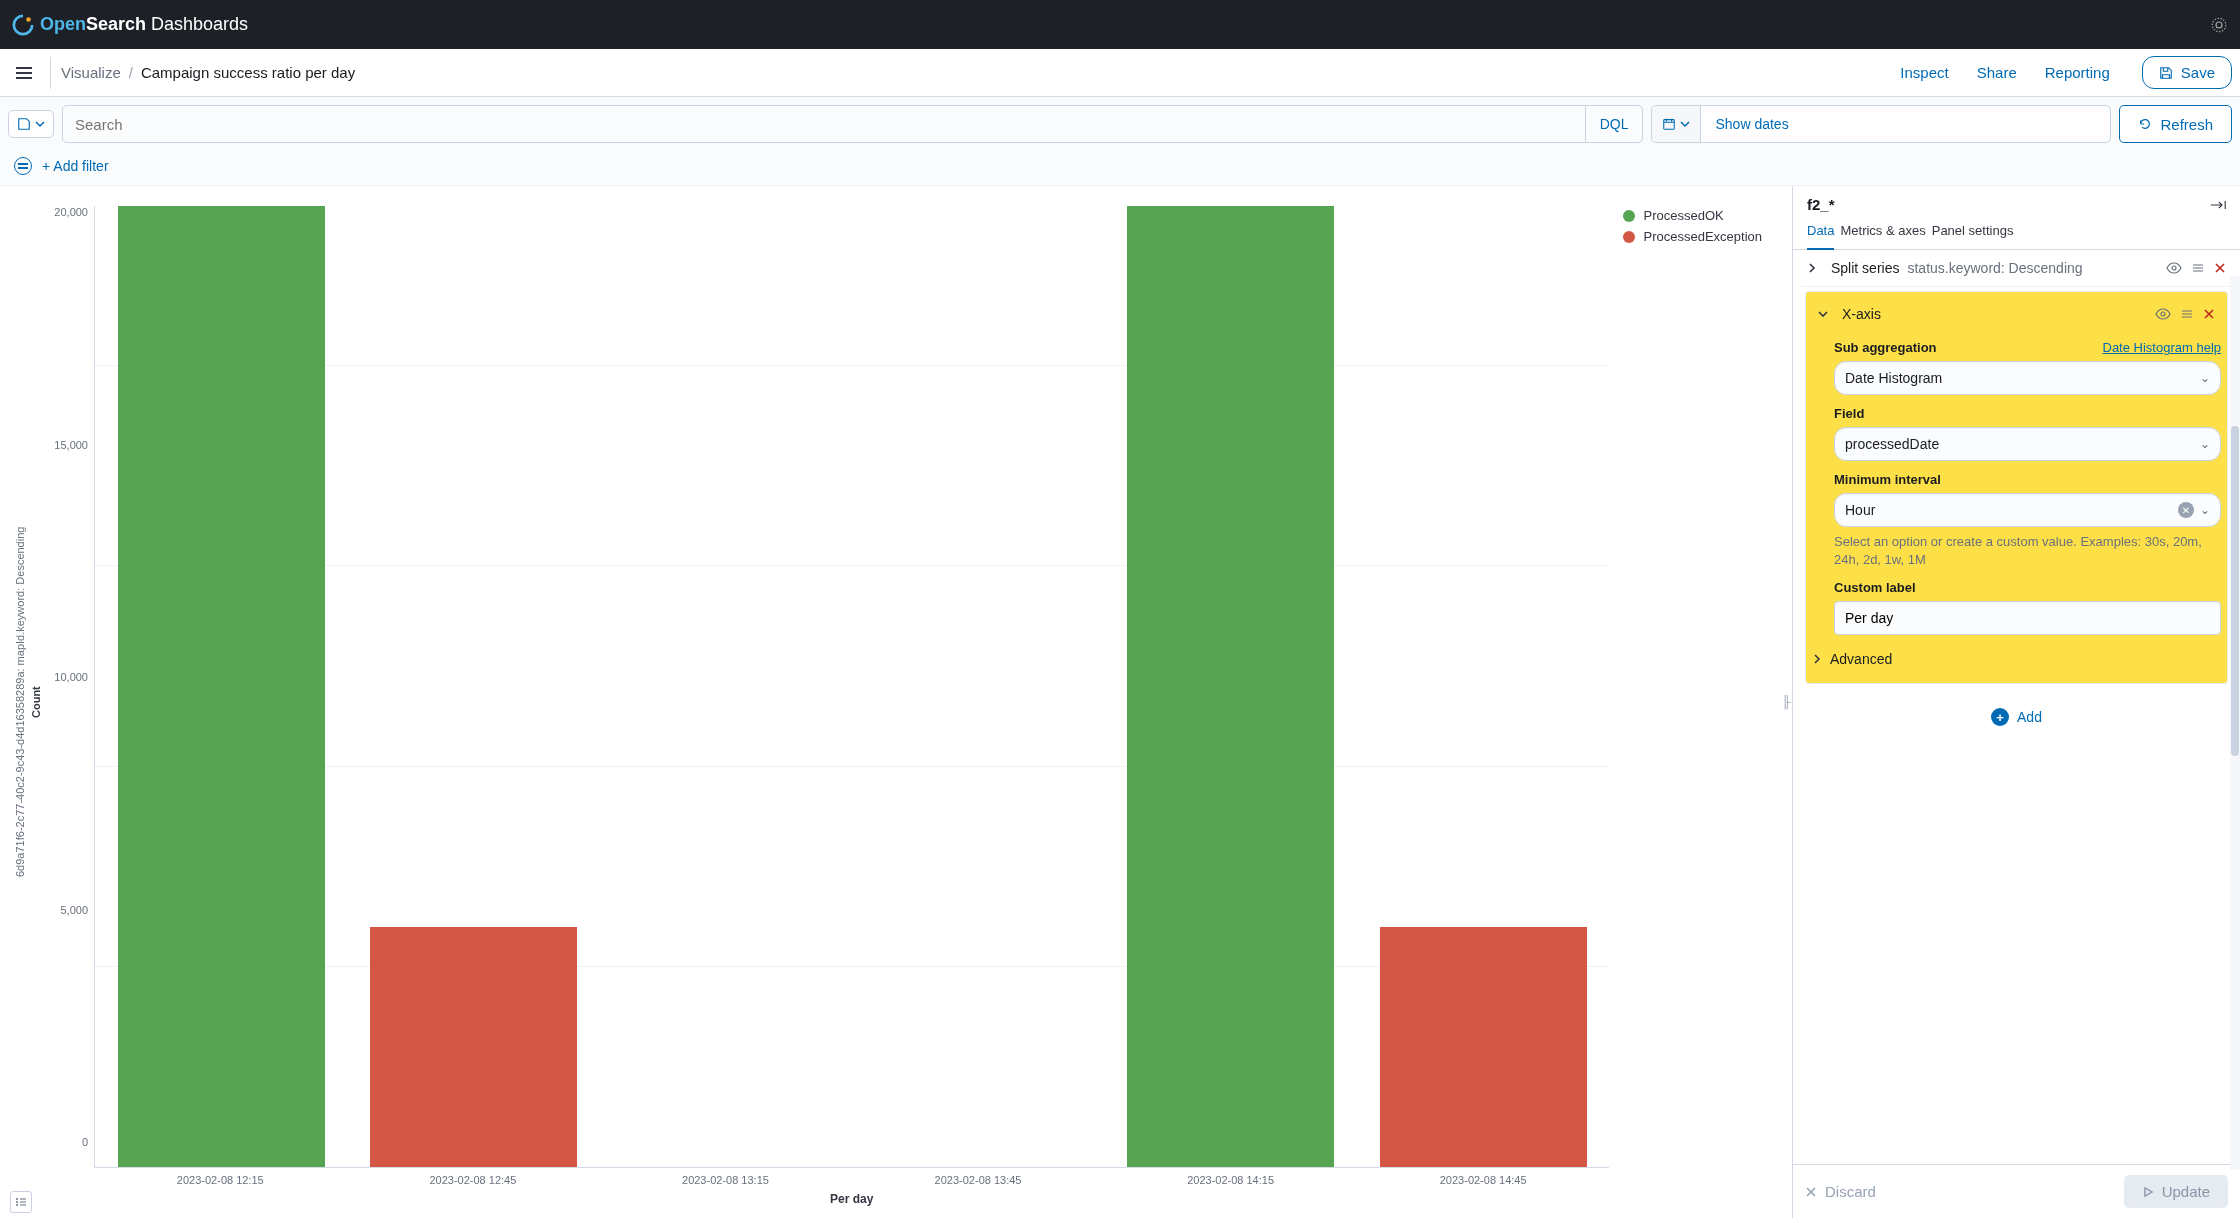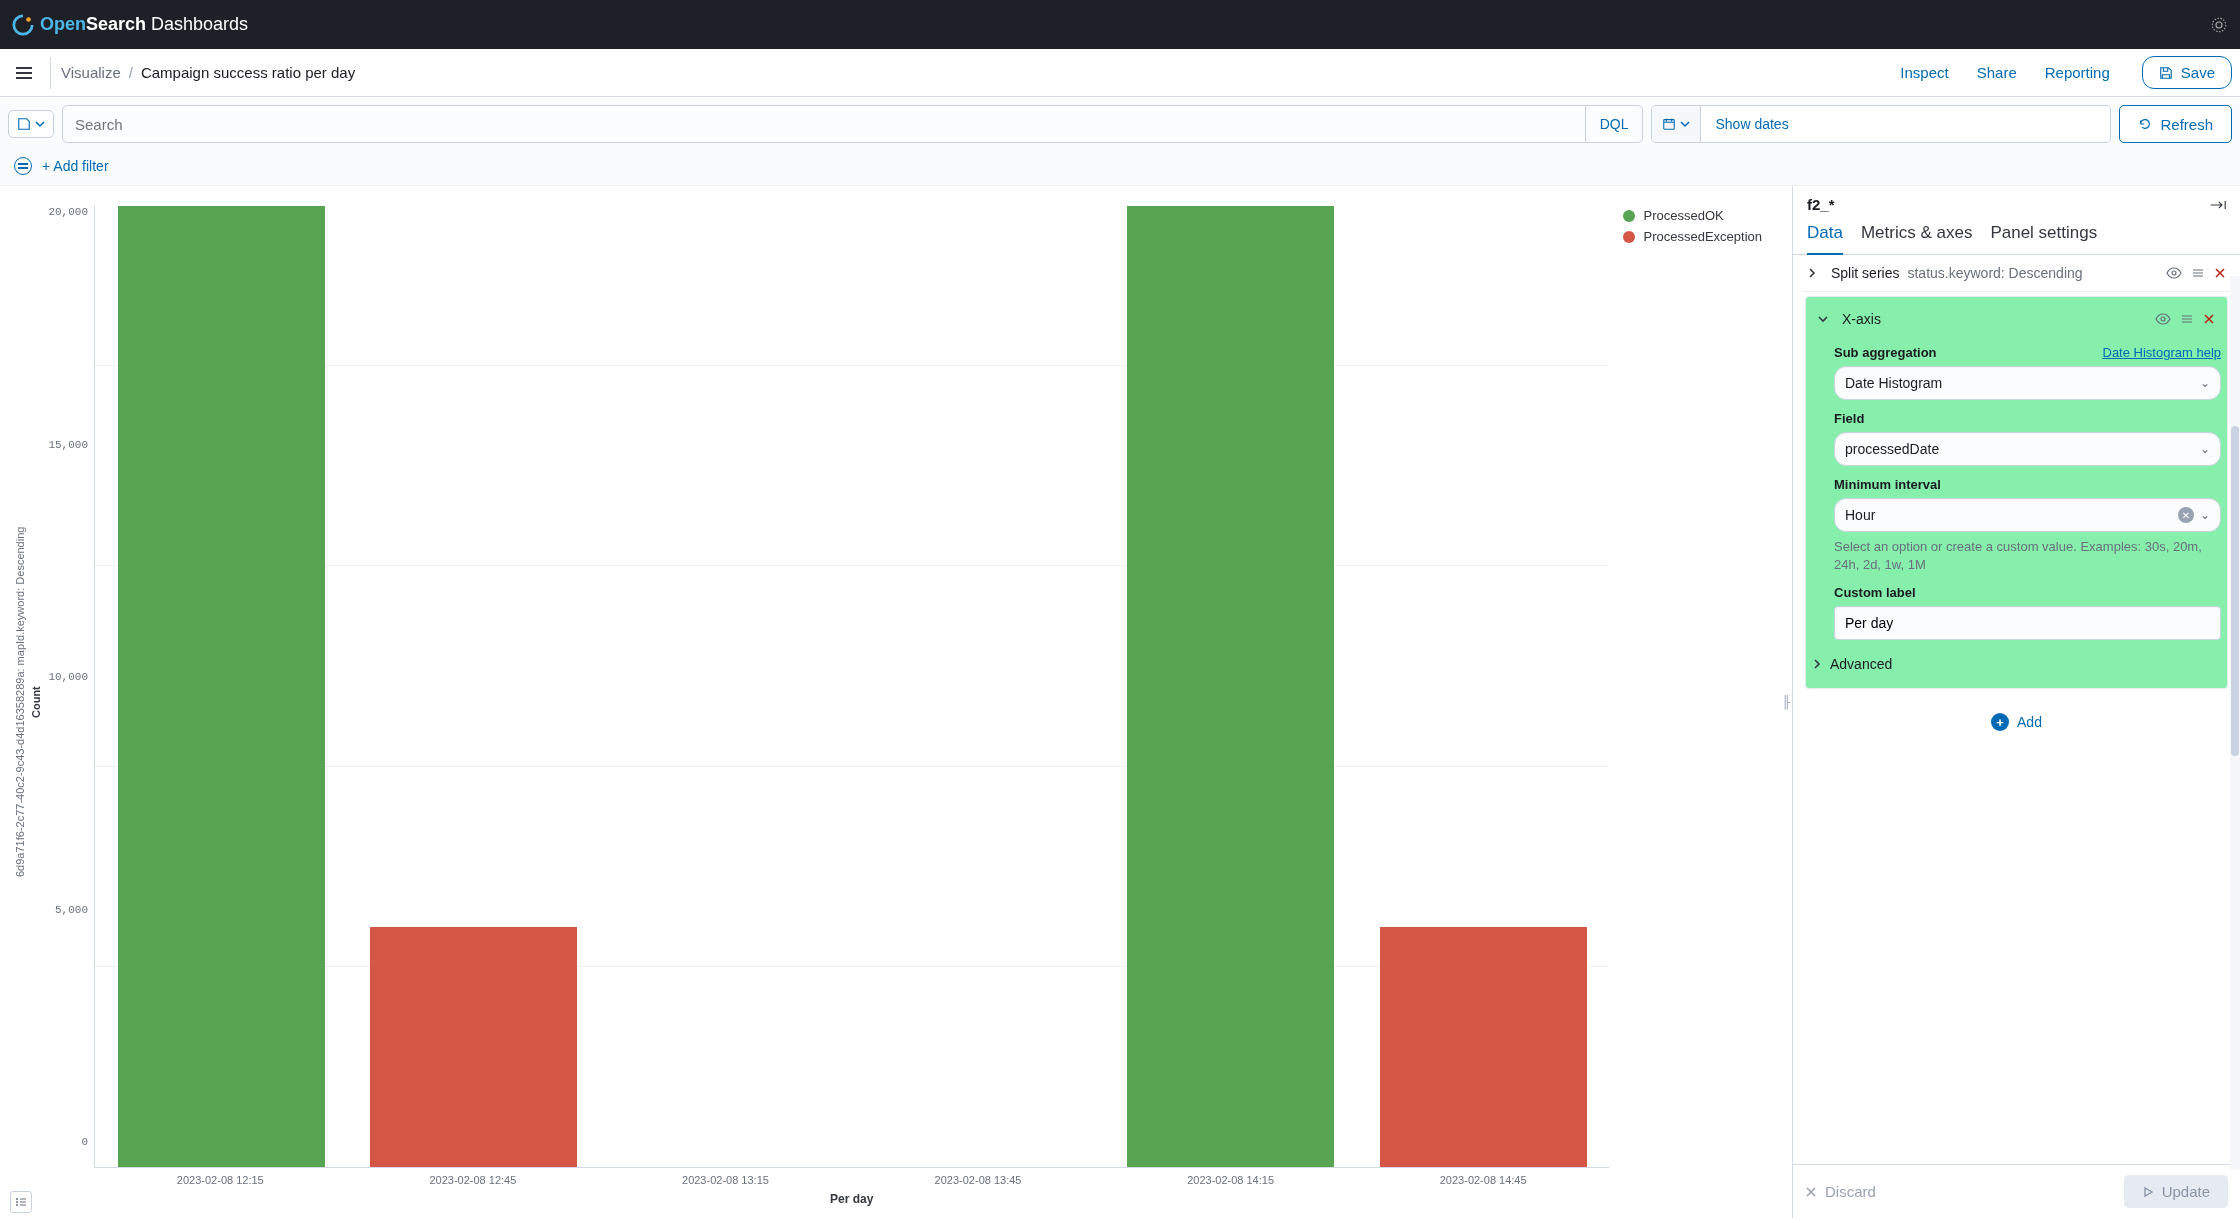--- a/index.html
+++ b/index.html
@@ -48,21 +48,21 @@
 .add-filter { color: #006bb4; font-size: 14px; cursor: pointer; }
 
 
 .main-split { display: flex; height: calc(100vh - 49px - 48px - 54px - 40px); }
 .viz-area { flex: 1; display: flex; position: relative; padding: 12px 0 12px 12px; }
 
 
 .chart-container { flex: 1; display: flex; }
 .yaxis-label { writing-mode: vertical-rl; transform: rotate(180deg); font-size: 11px; color: #69707d; text-align: center; padding: 0 2px; }
 .chart-body { flex: 1; display: flex; flex-direction: column; }
-.plot-row { flex: 1; display: flex; font-family: Liberation Mono, monospace; }
+.plot-row { flex: 1; display: flex; }
 .yaxis-ticks { display: flex; flex-direction: column; justify-content: space-between; align-items: flex-end; padding: 8px 6px 20px 4px; font-size: 11px; color: #69707d; width: 50px; }
 .plot { flex: 1; position: relative; border-left: 1px solid #d3dae6; border-bottom: 1px solid #d3dae6; margin-top: 8px; }
 .grid-line { position: absolute; left: 0; right: 0; height: 1px; background: #eef1f6; }
 .bar { position: absolute; bottom: 0; }
 .bar.green { background: #57a553; }
 .bar.red { background: #d45746; }
 .xaxis-ticks { display: flex; margin-left: 50px; padding-top: 6px; font-size: 11px; color: #69707d; }
 .xtick { flex: 1; text-align: center; }
 .xaxis-label { text-align: center; font-size: 12px; color: #343741; font-weight: 600; margin-top: 6px; margin-left: 50px; }
 
@@ -74,38 +74,38 @@
 .legend-dot.red { background: #d45746; }
 
 
 .resizer { width: 12px; display: flex; align-items: center; justify-content: center; cursor: col-resize; color: #98a2b3; font-size: 12px; }
 
 
 .side-panel { width: 448px; border-left: 1px solid #d3dae6; display: flex; flex-direction: column; background: #fff; position: relative; }
 .panel-header { padding: 10px 14px 0; display: flex; align-items: center; justify-content: space-between; }
 .index-pattern { font-size: 15px; font-weight: 600; }
 .panel-collapse { cursor: pointer; color: #343741; }
-.panel-tabs { display: flex; gap: 18px; padding: 10px 14px 0; border-bottom: 1px solid #d3dae6; font-size: 17px; }
+.panel-tabs { display: flex; gap: 6px; padding: 10px 14px 0; border-bottom: 1px solid #d3dae6; font-size: 13px; }
 .ptab { padding-bottom: 10px; color: #343741; cursor: pointer; }
 .ptab.active { color: #006bb4; border-bottom: 2px solid #006bb4; margin-bottom: -1px; font-weight: 500; }
 
 .panel-scroll { flex: 1; overflow-y: auto; padding: 0 8px; }
 .scrollbar-track { position: absolute; right: 0; top: 90px; bottom: 48px; width: 10px; background: #f5f7fa; }
 .scrollbar-thumb { position: absolute; right: 1px; width: 8px; background: #c9d2e0; border-radius: 4px; top: 150px; height: 330px; }
 
 .bucket-row { display: flex; align-items: center; padding: 10px 6px; gap: 8px; border-bottom: 1px solid #eef1f6; }
 .bucket-chevron { color: #343741; font-size: 14px; width: 16px; cursor: pointer; }
 .bucket-title { font-size: 14px; }
 .bucket-sub { color: #69707d; }
 .bucket-spacer { flex: 1; }
 .bucket-icons { display: flex; gap: 10px; align-items: center; }
 .bucket-icon { color: #69707d; cursor: pointer; font-size: 14px; }
 .bucket-icon.danger { color: #bd271e; }
 
-.bucket-body { padding: 6px 6px 12px 28px; background: #86efac; border: 1px solid #e6ebf2; border-radius: 4px; margin: 4px 4px 10px; }
+.bucket-body { padding: 6px 6px 12px 28px; background: #fde047; border: 1px solid #e6ebf2; border-radius: 4px; margin: 4px 4px 10px; }
 .bucket-header-expanded { display: flex; align-items: center; padding: 8px 6px; gap: 8px; }
 
 .form-row { margin: 10px 0 4px; }
 .form-label-row { display: flex; justify-content: space-between; align-items: baseline; }
 .form-label { font-size: 13px; font-weight: 600; color: #1a1c21; }
 .help-link { color: #006bb4; font-size: 13px; cursor: pointer; text-decoration: underline; }
 .select-box { border: 1px solid #c9d2e0; border-radius: 12px; background: #fbfcfd; padding: 8px 10px; display: flex; align-items: center; justify-content: space-between; margin-top: 6px; box-shadow: inset 0 1px 1px rgba(0,0,0,0.03); cursor: pointer; font-size: 14px; }
 .select-box .chev { color: #69707d; font-size: 12px; }
 .clear-x { width: 16px; height: 16px; border-radius: 50%; background: #98a2b3; color: #fff; display: flex; align-items: center; justify-content: center; font-size: 10px; margin-right: 6px; cursor: pointer; }
 .hint-text { font-size: 13px; color: #69707d; margin-top: 6px; line-height: 1.4; }

